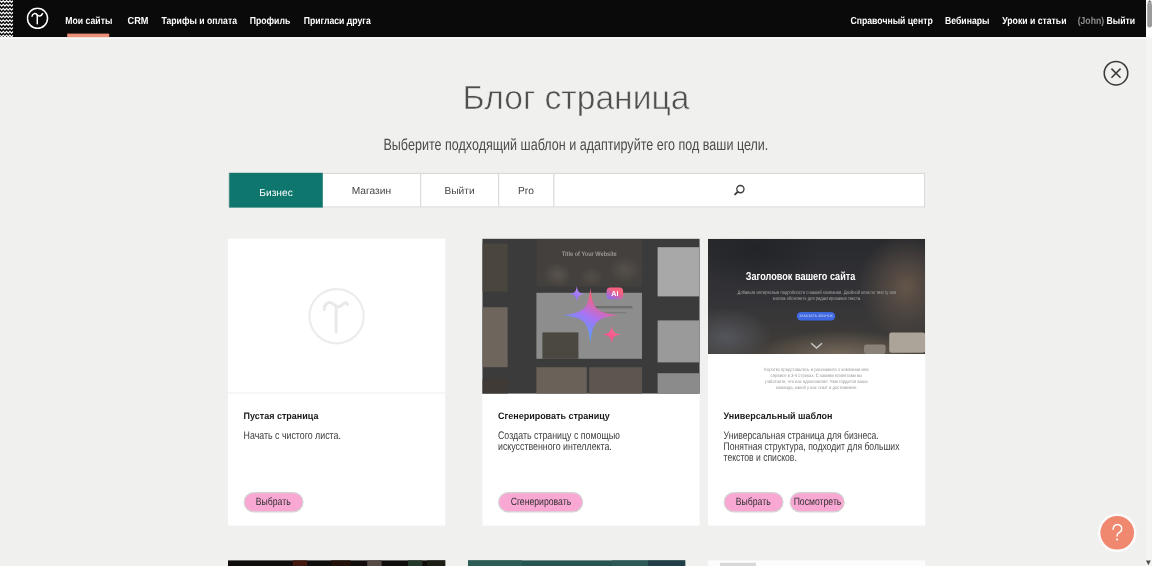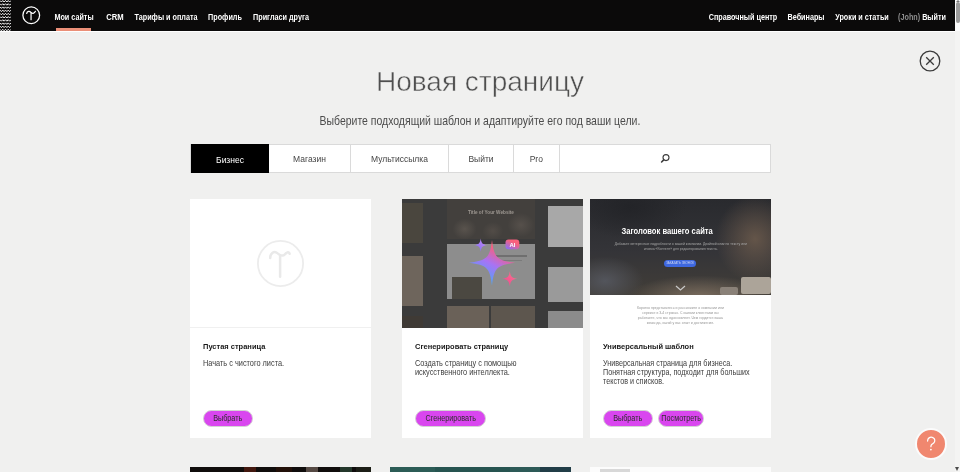--- a/index.html
+++ b/index.html
@@ -12,27 +12,27 @@
 #underline{position:absolute;left:55.5px;top:27.8px;width:35.5px;height:2.9px;background:#eb8f78}
 #closebtn{position:absolute;left:919px;top:50px}
 #h1{position:absolute;left:0;top:66.5px;width:960px;text-align:center;font-size:28px;line-height:29px;color:#4f4f4f;-webkit-text-stroke:0.5px #f0f0ef;white-space:nowrap}
 #h1 span{display:inline-block;transform:scaleX(1)}
 #sub{position:absolute;left:0;top:114px;width:960px;text-align:center;font-size:13.5px;line-height:14px;color:#4b4b4b;white-space:nowrap}
 #sub span{display:inline-block;transform:scaleX(0.775)}
 #tabs{position:absolute;left:190px;top:144px;width:581px;height:28.5px;background:#fff;border:1px solid #dadada;display:flex}
 .tab{border-right:1px solid #dadada;display:flex;align-items:center;justify-content:center;padding-top:1px;font-size:8.5px;color:#454545;white-space:nowrap}
 .tab:last-child{border-right:none}
 .tab span{display:inline-block;transform:scaleX(1)}
-.tab.active{background:#000000;color:#fff;border:none;margin:-1px 0 -1.5px;padding-top:2px}
+.tab.active{background:#0f766e;color:#fff;border:none;margin:-1px 0 -1.5px;padding-top:2px}
 .card{position:absolute;top:198.5px;width:181px;height:239.5px;background:#fff}
 .thumb{position:absolute;left:0;top:0;width:181px;height:129.5px;overflow:hidden}
 .ctitle{position:absolute;left:13px;top:143px;font-size:7.8px;font-weight:bold;color:#181818;white-space:nowrap;transform-origin:0 50%;transform:scaleX(0.96)}
 .cdesc{position:absolute;left:13px;top:160px;font-size:9.2px;line-height:9.2px;color:#3b3b3b;white-space:nowrap;transform-origin:0 0;transform:scaleX(0.8)}
 .btnrow{position:absolute;left:13px;top:211px;display:flex;gap:5px}
-.btn{height:17px;border:1px solid #d4d4d4;border-radius:13px;background:#d946ef;display:flex;align-items:center;justify-content:center;font-size:8.8px;color:#2e2e2e;white-space:nowrap}
+.btn{height:17px;border:1px solid #d4d4d4;border-radius:13px;background:#f9a8d4;display:flex;align-items:center;justify-content:center;font-size:8.8px;color:#2e2e2e;white-space:nowrap}
 .btn span{display:inline-block;transform:scaleX(0.82)}
 .bcard{position:absolute;top:467px;width:181px;height:10px}
 #help{position:absolute;left:914.5px;top:427.5px;width:32px;height:32px;border-radius:50%;background:#f0876f;border:2px solid #fbfbfb;display:flex;align-items:center;justify-content:center}
 #sbar{position:absolute;left:955px;top:0;width:5px;height:472px;background:#f4f4f3}
 #sbar .top{position:absolute;left:0;top:0;width:5px;height:30.5px;background:#fcfcfc}
 #sbar .thumbbar{position:absolute;left:.5px;top:2px;width:4px;height:21px;background:#9b9b9b;border-radius:2px}
 #sbar .dn{position:absolute;left:0;top:467px;width:0;height:0;border-left:2.5px solid transparent;border-right:2.5px solid transparent;border-top:4px solid #4c4c4c}
 #sbar .up{position:absolute;left:.5px;top:0;width:0;height:0;border-left:2px solid transparent;border-right:2px solid transparent;border-bottom:2.5px solid #777}
 </style></head>
 <body>
@@ -64,31 +64,28 @@
 <div class="nitem" style="left:281px;transform:translateX(-50%) scaleX(.85)">Пригласи друга</div>
 <div class="nitem" style="left:742.5px;transform:translateX(-50%) scaleX(.85)">Справочный центр</div>
 <div class="nitem" style="left:805.5px;transform:translateX(-50%) scaleX(.85)">Вебинары</div>
 <div class="nitem" style="left:861.5px;transform:translateX(-50%) scaleX(.85)">Уроки и статьи</div>
 <div class="nitem" style="left:921.5px;transform:translateX(-50%) scaleX(.85)"><span style="color:#8d8d8d">(John)</span> Выйти</div>
 <div id="underline"></div>
 <svg id="closebtn" width="22" height="22" viewBox="0 0 22 22">
 <circle cx="11" cy="11" r="9.8" fill="none" stroke="#3b3b3b" stroke-width="1.3"></circle>
 <path d="M7.2,7.2 L14.8,14.8 M14.8,7.2 L7.2,14.8" stroke="#3b3b3b" stroke-width="1.3"></path>
 </svg>
-<div id="h1"><span>Новая страницу</span></div>
+<div id="h1"><span>Блог страница</span></div>
 <div id="sub"><span>Выберите подходящий шаблон и адаптируйте его под ваши цели.</span></div>
 <div id="tabs">
 <div class="tab active" style="width:78px">
       <span>Бизнес</span>
     </div>
 <div class="tab" style="width:82px">
       <span>Магазин</span>
-    </div>
-<div class="tab" style="width:98px">
-      <span>Мультиссылка</span>
     </div>
 <div class="tab" style="width:65px">
       <span>Выйти</span>
     </div>
 <div class="tab" style="width:45.5px">
       <span>Pro</span>
     </div>
 <div class="tab" style="flex:1">
 <svg width="14" height="14" viewBox="0 0 14 14">
         <circle cx="8" cy="5.6" r="3" fill="none" stroke="#3c3c3c" stroke-width="1.1"></circle>

